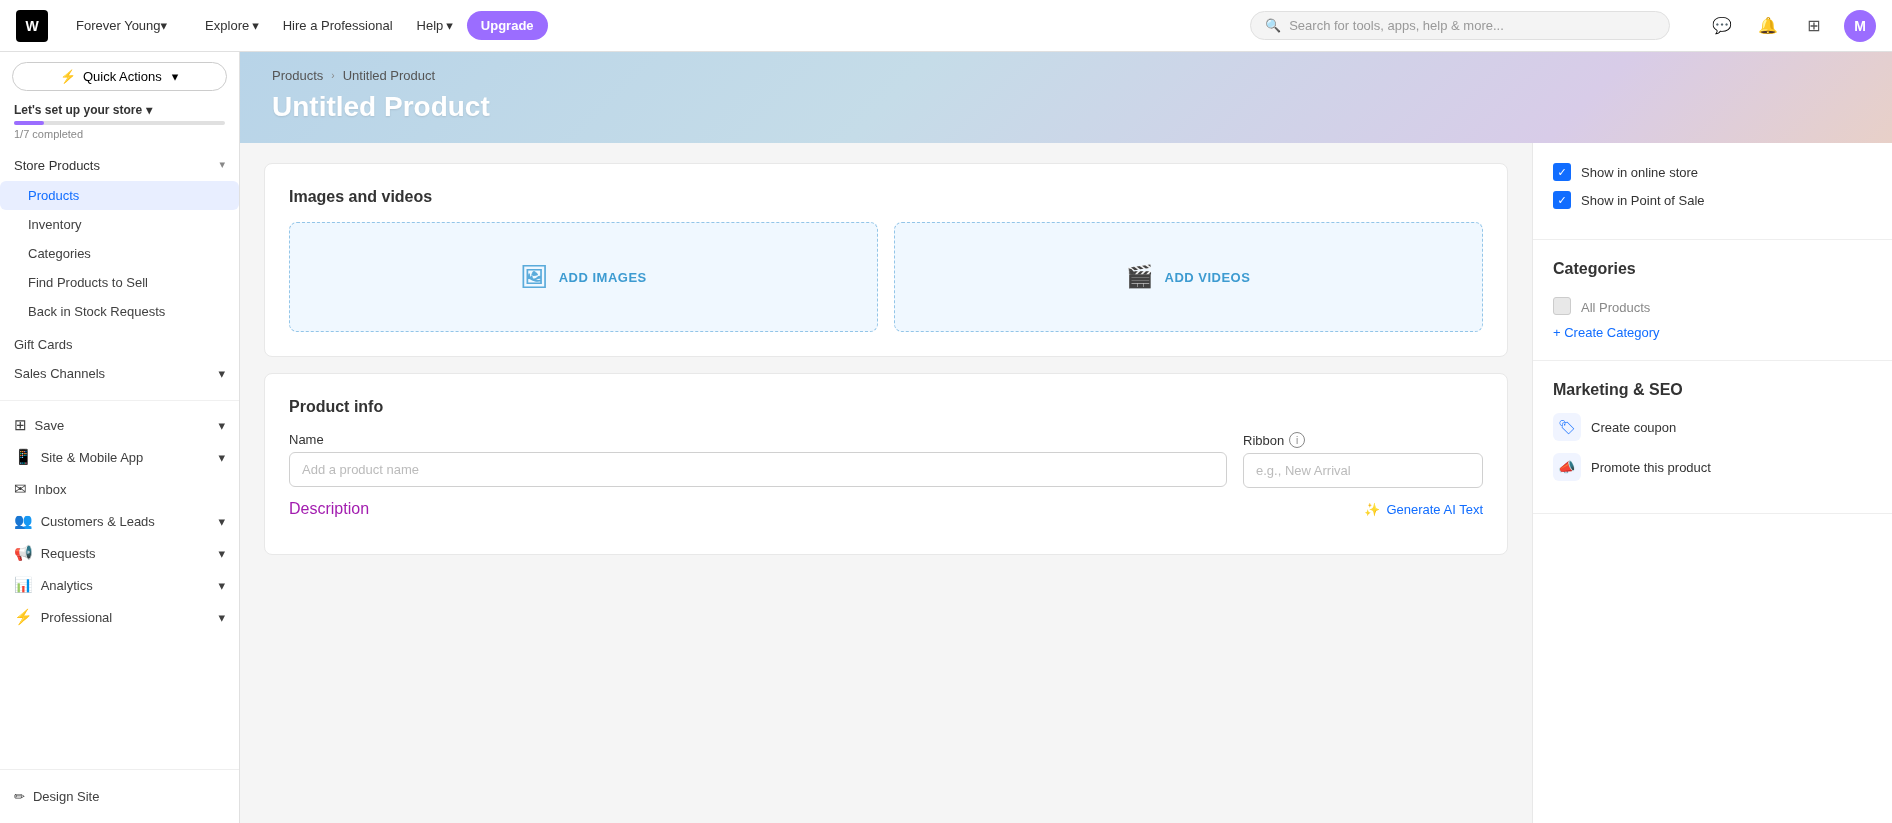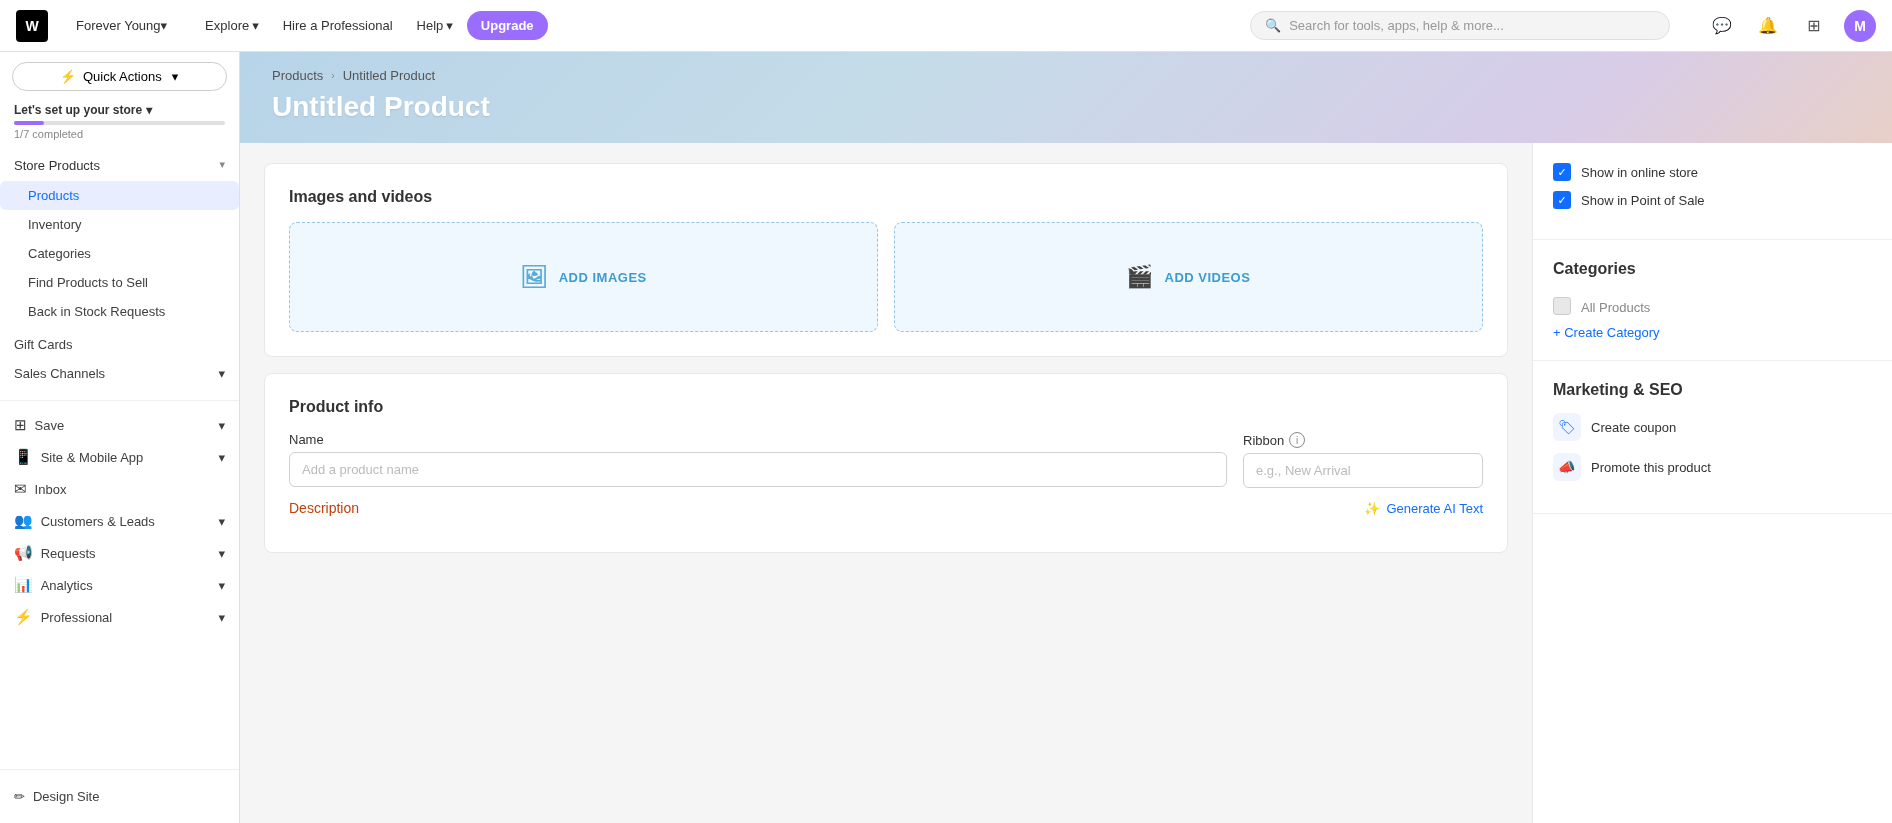--- a/index.html
+++ b/index.html
@@ -318,21 +318,21 @@
             </div>
             <div class="form-field" style="max-width: 240px;">
               <label>
                 <span>Ribbon</span>
                 <span class="info-icon">i</span>
               </label>
               <input type="text" placeholder="e.g., New Arrival" style="">
             </div>
           </div>
           <div class="form-row" style="align-items: center; justify-content: space-between;">
-            <span class="form-field" style="font-size:14px; font-weight:500; color:#c2410c;">Description</span>
+            <span class="form-field" style="font-size:16px; font-weight:500; color:#a21caf;">Description</span>
             <div class="generate-ai">
               <span>✨</span>
               <span>Generate AI Text</span>
             </div>
           </div>
         </div>
 
       </div>
 
       <div class="right-panel">

